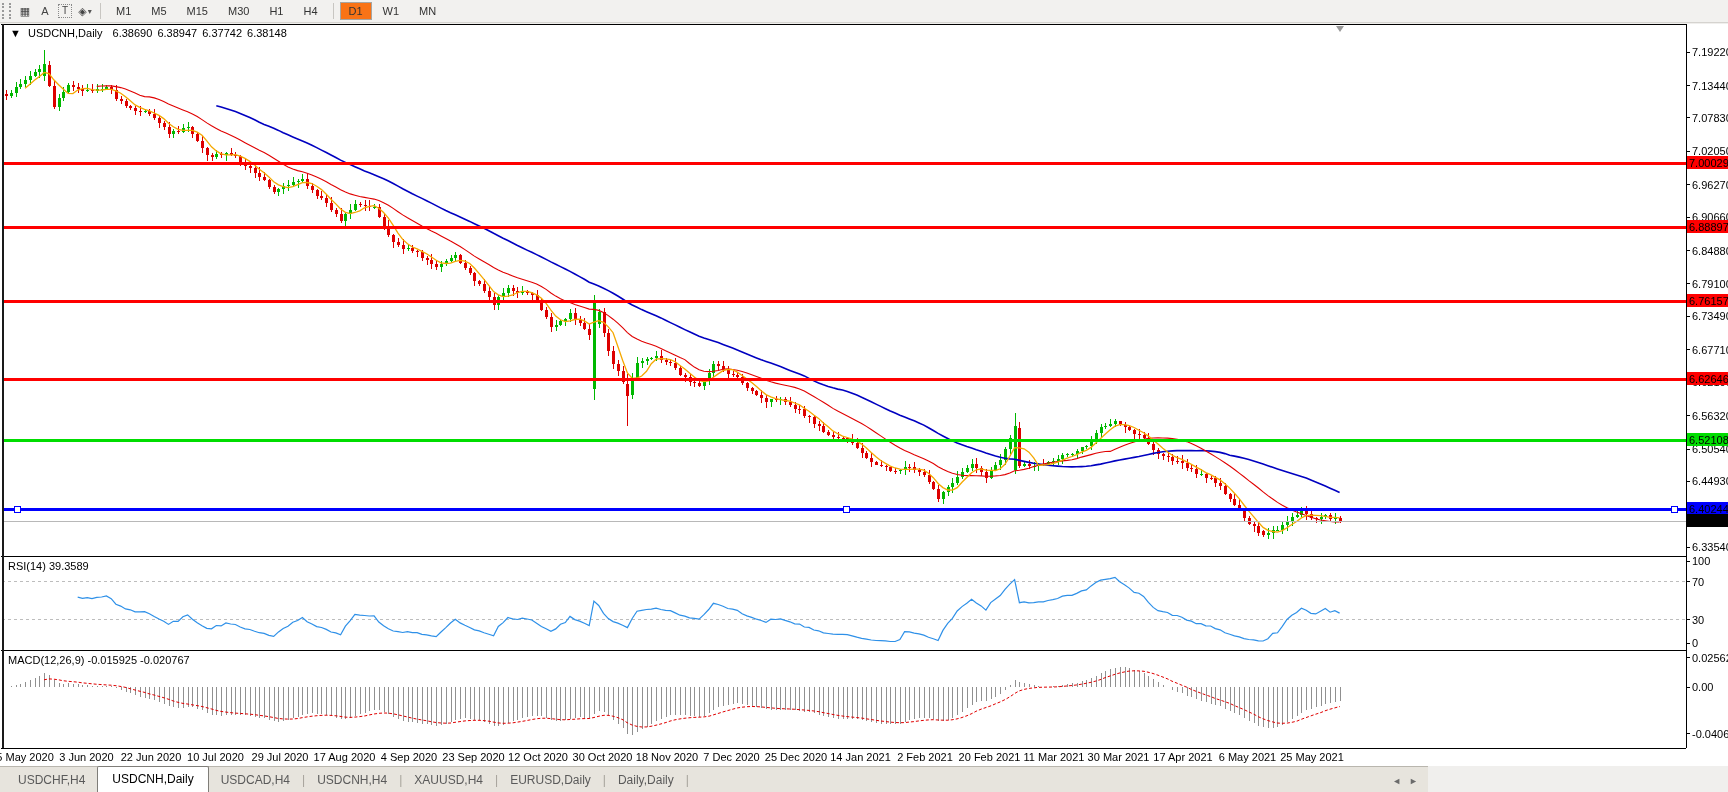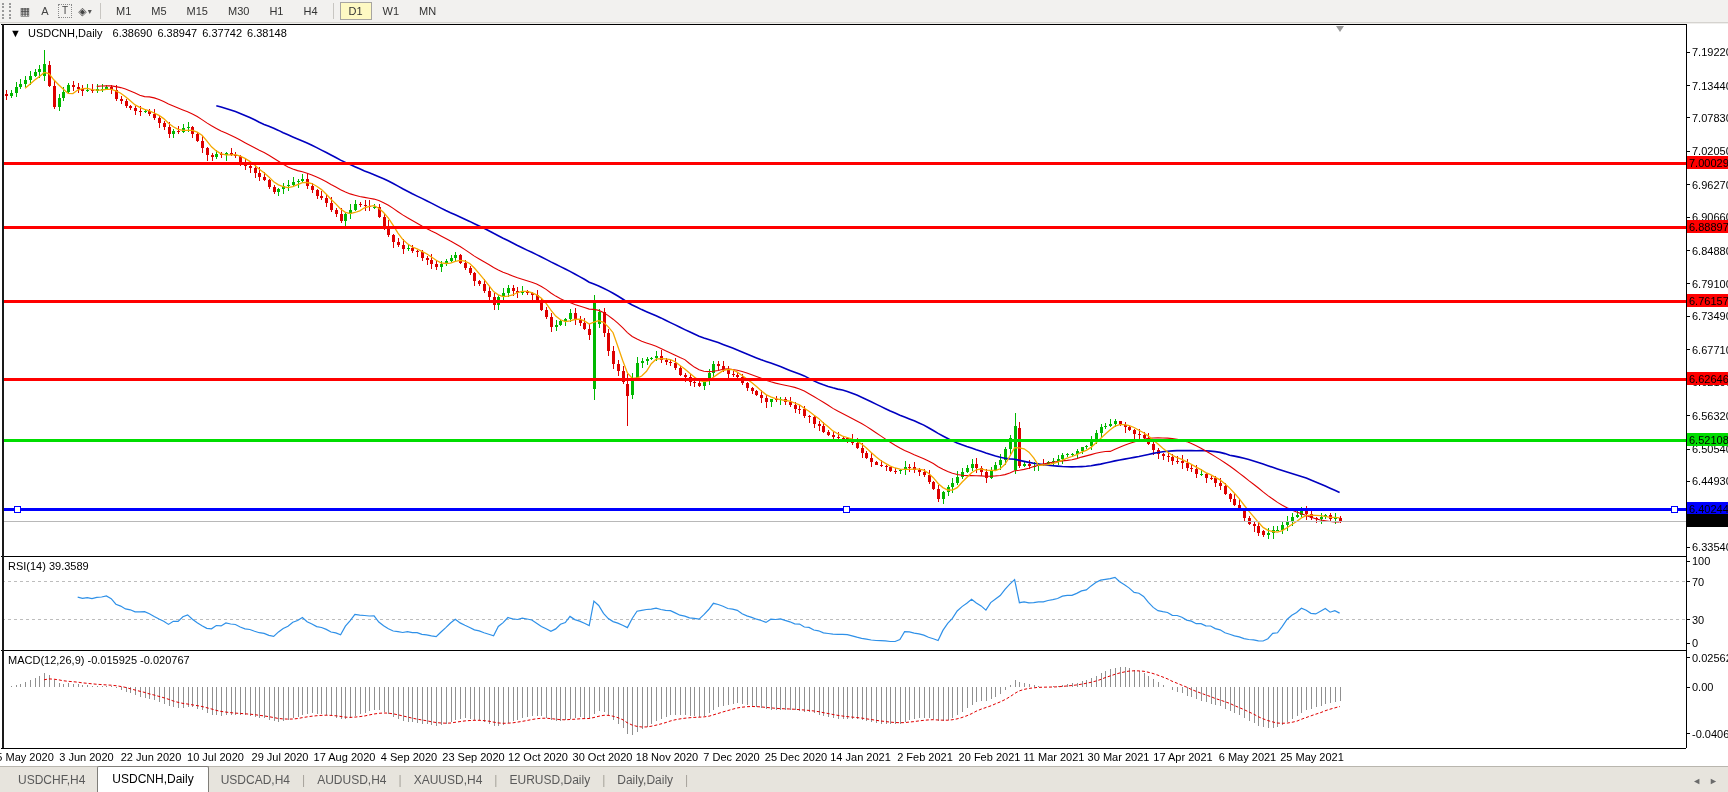--- a/index.html
+++ b/index.html
@@ -4,27 +4,27 @@
 <style>
   html,body{margin:0;padding:0;}
   body{width:1728px;height:792px;background:#f0efed;font-family:"Liberation Sans","DejaVu Sans",sans-serif;overflow:hidden;position:relative;}
   
   .toolbar{height:22px;background:#f2f1ef;border-bottom:1px solid #d5d3cf;display:flex;align-items:center;font-size:11px;color:#333;}
   .drag-handle{width:5px;height:16px;margin:0 4px 0 2px;border-left:2px dotted #9a9a9a;border-right:2px dotted #9a9a9a;}
   .tool-btn{min-width:18px;height:18px;display:flex;align-items:center;justify-content:center;margin:0 1px;color:#444;}
   .tool-btn .boxT{border:1px dotted #8a8a8a;font-size:10px;padding:0 3px;line-height:12px;}
   .tool-sep{width:1px;height:16px;background:#c8c6c2;margin:0 5px;}
   .tf-btn{padding:2px 8px;margin:0 1px;color:#333;border:1px solid transparent;}
-  .tf-btn.active{background:#fef9c3;border:1px solid #a7a5a1;}
+  .tf-btn.active{background:#f97316;border:1px solid #a7a5a1;}
   .caret{font-size:8px;color:#555;margin-left:1px;}
   
   #chartSvg{position:absolute;top:24px;left:0;background:#fff;}
   svg text{font-family:"Liberation Sans","DejaVu Sans",sans-serif;font-size:11px;fill:#000;}
   
-  .tabbar{position:absolute;left:0;top:766px;width:1728px;height:26px;background:#e7e4dd;border-top:1px solid #b9b6ae;display:flex;align-items:flex-end;box-sizing:border-box;}
+  .tabbar{position:absolute;left:0;top:766px;width:1428px;height:26px;background:#e7e4dd;border-top:1px solid #b9b6ae;display:flex;align-items:flex-end;box-sizing:border-box;}
   .tab{font-size:12px;color:#5a5a5a;padding:4px 12px 5px;white-space:nowrap;}
   .tab.active{background:#fff;color:#000;border:1px solid #7f7d78;border-bottom:none;border-radius:2px 2px 0 0;margin-top:-2px;padding:5px 14px 6px;}
   .tab-sep{color:#a5a29a;font-size:12px;padding-bottom:5px;}
   .tab-scrollers{margin-left:auto;display:flex;gap:8px;padding:0 10px 6px;color:#6b6b6b;font-size:9px;}
 </style>
 </head>
 <body>
 
 <div class="toolbar">
   <div class="drag-handle"></div>
@@ -1028,21 +1028,21 @@
   <text x="8" y="640" font-size="11">MACD(12,26,9) -0.015925 -0.020767</text>
 </svg>
 
 <div class="tabbar">
   <div style="width:6px"></div>
   <div id="tabItems" style="display:flex;align-items:flex-end;">
       <div class="tab">USDCHF,H4</div>
       <div class="tab active">USDCNH,Daily</div>
       <div class="tab">USDCAD,H4</div>
       <div class="tab-sep">|</div>
-      <div class="tab">AUDUSD,H4</div>
+      <div class="tab">USDCNH,H4</div>
       <div class="tab-sep">|</div>
       <div class="tab">XAUUSD,H4</div>
       <div class="tab-sep">|</div>
       <div class="tab">EURUSD,Daily</div>
       <div class="tab-sep">|</div>
       <div class="tab">Daily,Daily</div>
       <div class="tab-sep">|</div>
     </div>
   <div class="tab-scrollers">
     <span>◄</span>

